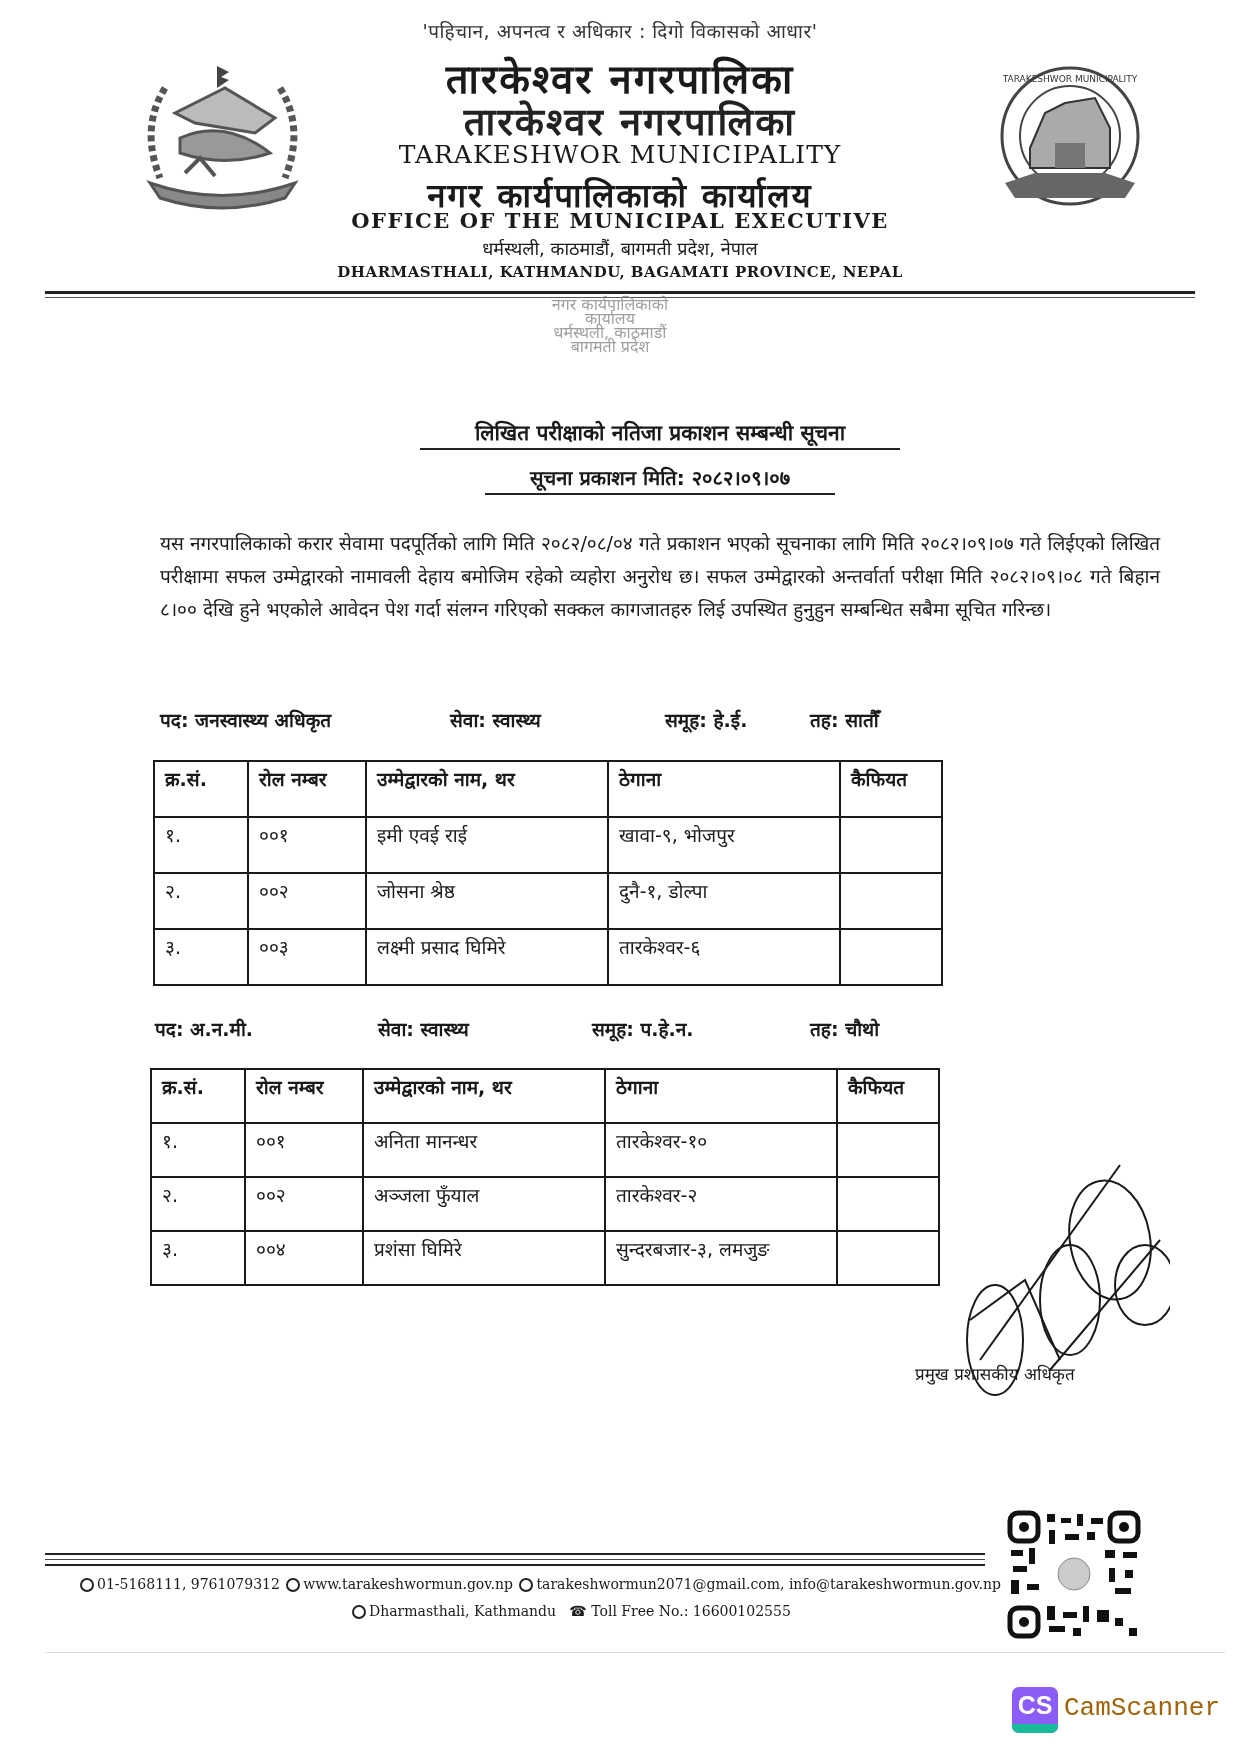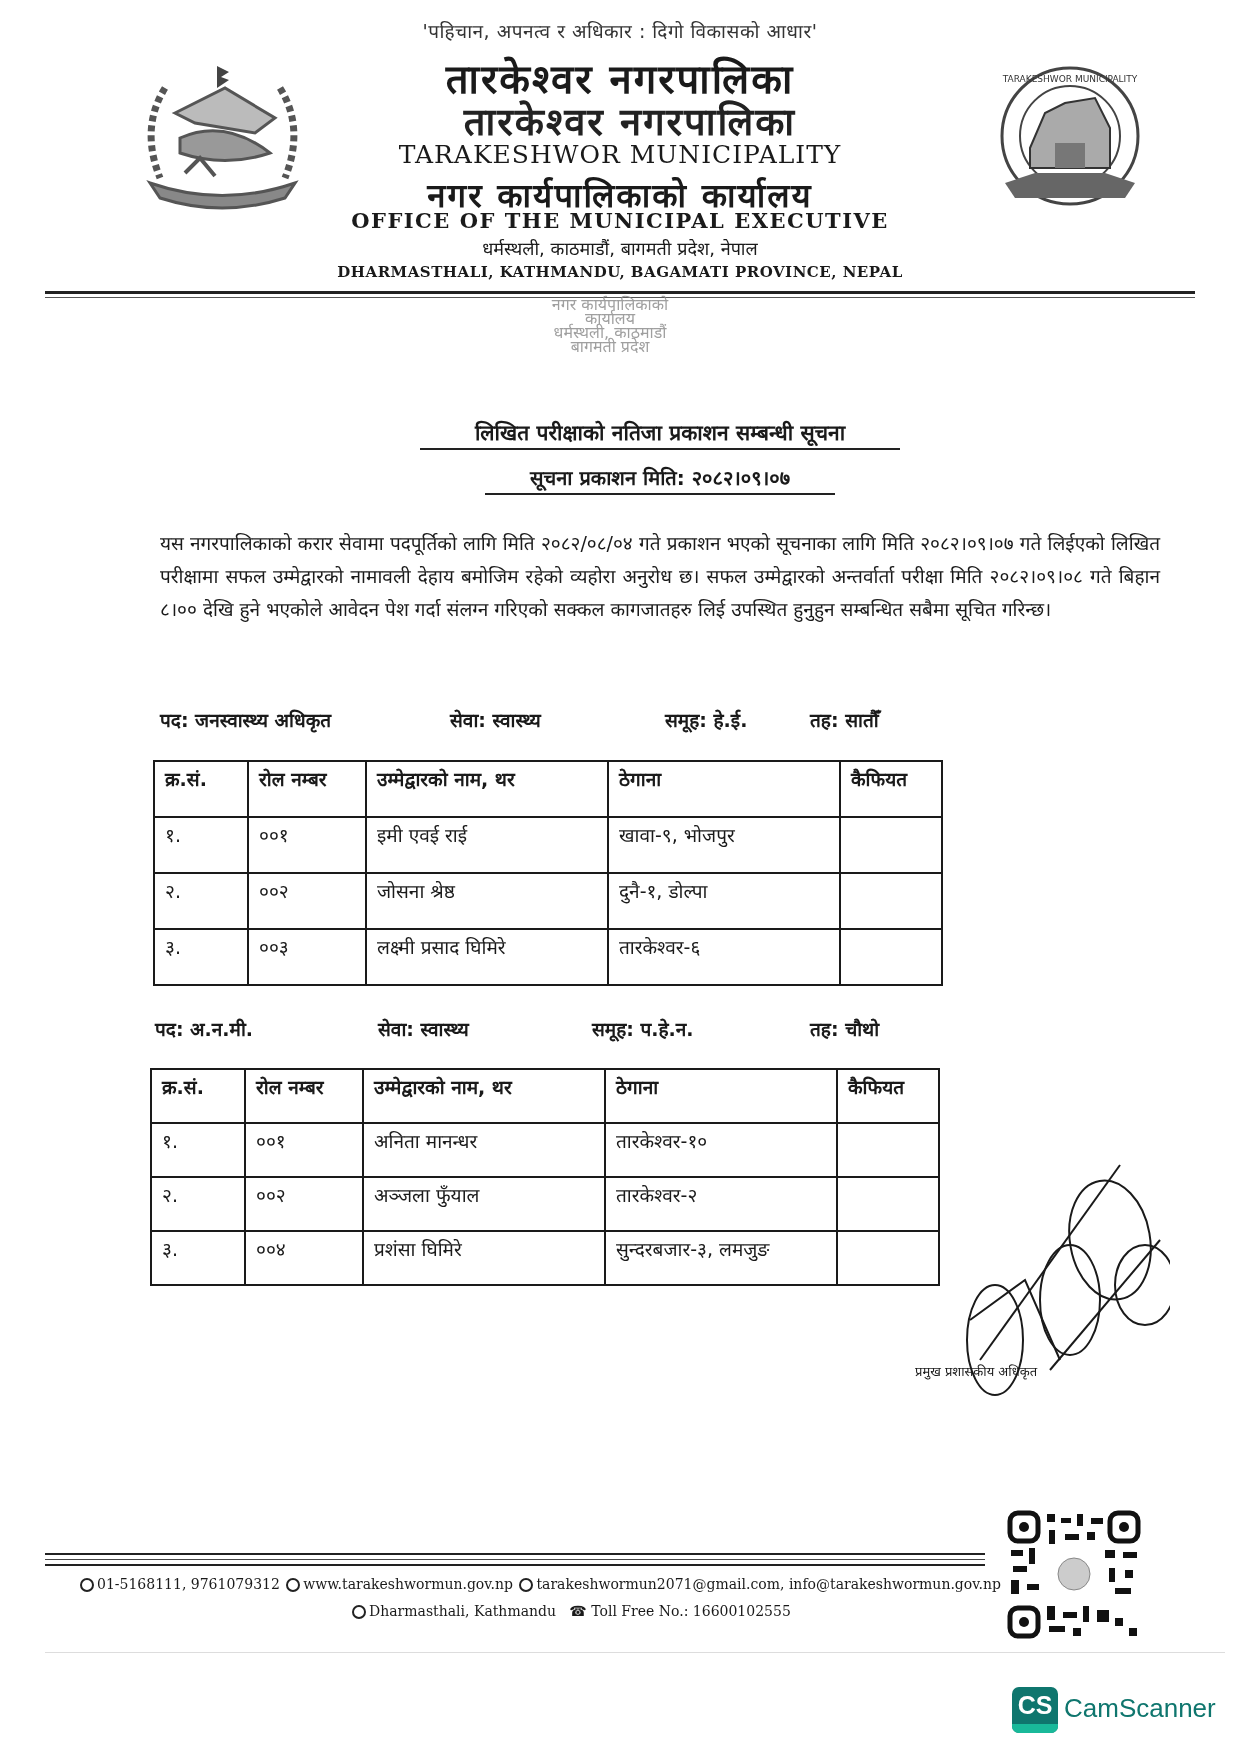--- a/index.html
+++ b/index.html
@@ -45,36 +45,36 @@
     table.res td, table.res th { border: 2px solid #1a1a1a; vertical-align: top; text-align: left; padding: 4px 10px 0 10px; font-weight: normal; }
     table.res th { font-weight: bold; }
     .t1 { left: 153px; top: 760px; }
     .t1 tr { height: 56px; }
     .t2 { left: 150px; top: 1068px; }
     .t2 tr { height: 54px; }
     .c1 { width: 72px; } .c2 { width: 96px; } .c3 { width: 220px; } .c4 { width: 210px; } .c5 { width: 80px; }
 
     
     .signature { left: 940px; top: 1160px; width: 230px; height: 240px; }
-    .sig-title { left: 915px; top: 1362px; width: 250px; font-size: 13px; }
+    .sig-title { left: 915px; top: 1362px; width: 250px; font-size: 17px; }
 
     
     .rule-bot-1 { left: 45px; top: 1553px; width: 940px; height: 2px; background: #222; }
     .rule-bot-2 { left: 45px; top: 1559px; width: 940px; height: 1px; background: #444; }
     .rule-bot-3 { left: 45px; top: 1564px; width: 940px; height: 2px; background: #222; }
     .footer-line1 { left: 78px; top: 1576px; width: 920px; font-family: "DejaVu Serif", serif; font-size: 14px; white-space: nowrap; }
     .footer-line2 { left: 350px; top: 1603px; width: 600px; font-family: "DejaVu Serif", serif; font-size: 14px; white-space: nowrap; }
     .footer-line1 .ic, .footer-line2 .ic { display: inline-block; width: 14px; height: 14px; border: 2px solid #222; border-radius: 50%; vertical-align: -3px; margin: 0 3px 0 2px; box-sizing: border-box; }
     .qr { left: 1005px; top: 1508px; width: 138px; height: 133px; }
     .bottom-rule { left: 45px; top: 1652px; width: 1180px; height: 1px; background: #ddd; }
 
-    .cs-badge { left: 1012px; top: 1687px; width: 46px; height: 46px; border-radius: 7px; background: #0f766e; overflow: hidden; }
+    .cs-badge { left: 1012px; top: 1687px; width: 46px; height: 46px; border-radius: 7px; background: #8b5cf6; overflow: hidden; }
     .cs-badge .cs-text { position: absolute; left: 0; top: 4px; width: 46px; text-align: center; color: #fff; font-family: "Liberation Sans", sans-serif; font-weight: bold; font-size: 25px; }
     .cs-badge .cs-bar { position: absolute; left: 0; bottom: 0; width: 46px; height: 9px; background: #19b99a; }
-    .cs-label { left: 1064px; top: 1693px; font-family: Liberation Sans, sans-serif; font-size: 26px; color: #0f766e; }
+    .cs-label { left: 1064px; top: 1693px; font-family: Liberation Mono, monospace; font-size: 26px; color: #a16207; }
   </style>
 </head>
 <body>
 
 <div class="abs logo-left">
   <svg width="195" height="155" viewBox="0 0 195 155">
     <g fill="none" stroke="#555" stroke-width="3">
       <path d="M40 30 Q15 70 35 120" stroke-dasharray="6 4" stroke-width="7"></path>
       <path d="M155 30 Q180 70 160 120" stroke-dasharray="6 4" stroke-width="7"></path>
       <path d="M50 55 L100 30 L150 60 L130 75 L70 65 Z" fill="#bbb"></path>

